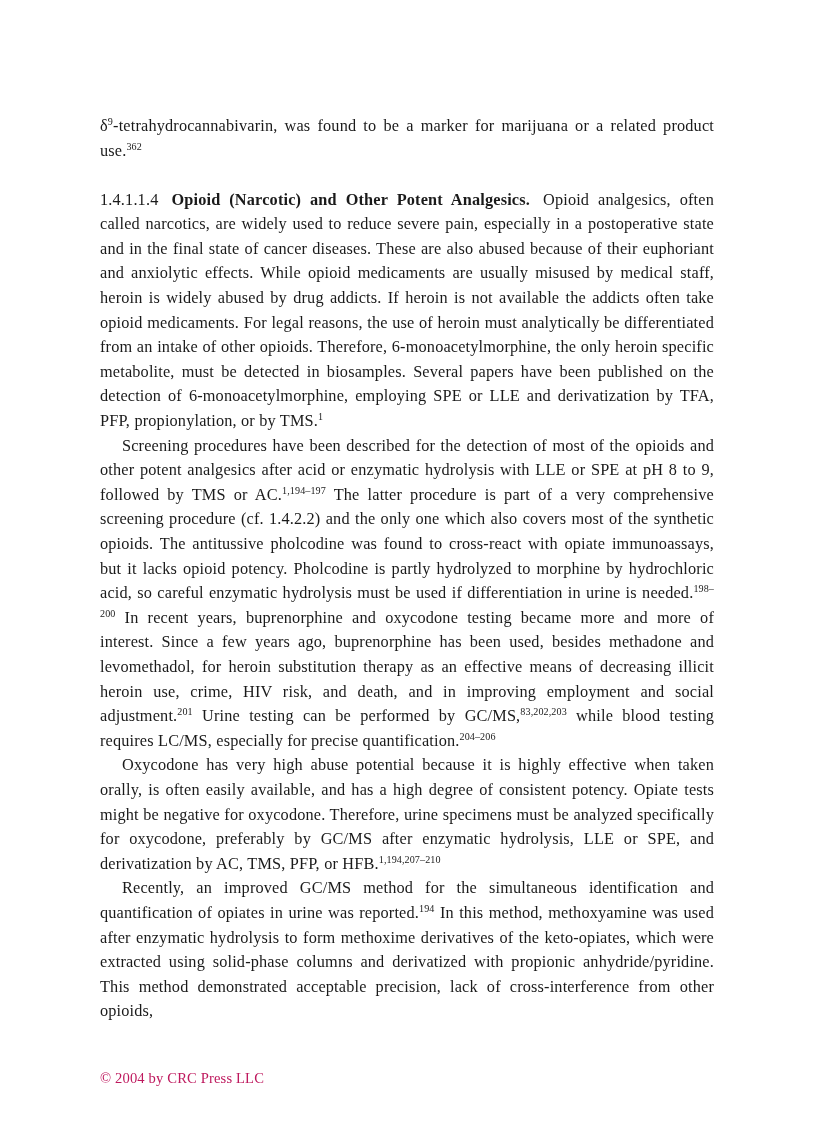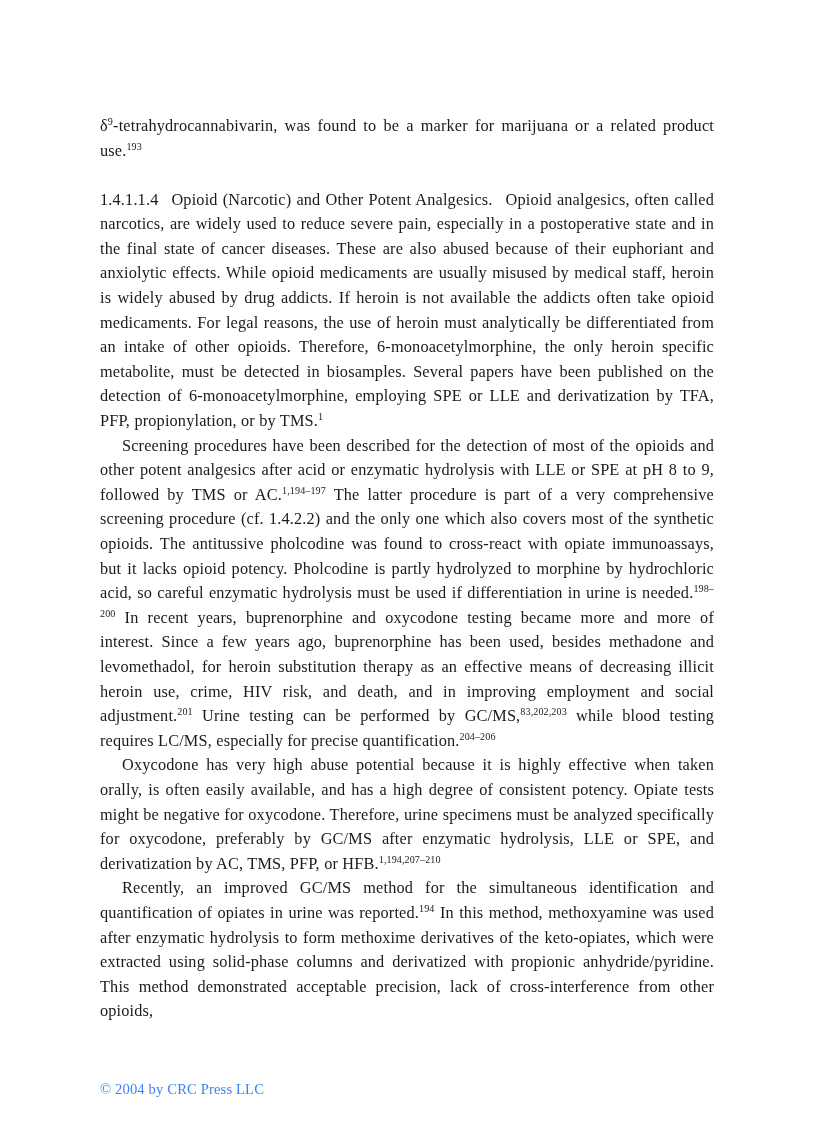--- a/index.html
+++ b/index.html
@@ -37,21 +37,21 @@
     letter-spacing: 0.01em;
     word-spacing: 0.004em;
   }
   p.indent {
     text-indent: 22px;
   }
   p.gap-before {
     margin-top: 24.5px;
   }
   .section-head {
-    font-weight: normal;
+    font-weight: bold;
   }
   .head-num {
     font-weight: normal;
   }
   .head-sep {
     display: inline-block;
     width: 13px;
   }
   .head-tail {
     display: inline-block;
@@ -62,38 +62,37 @@
     vertical-align: super;
     line-height: 0;
     letter-spacing: 0.01em;
   }
   .footer {
     position: absolute;
     left: 100px;
     top: 1069px;
     font-size: 14.6px;
     line-height: 18px;
-    color: #3b82f6;
+    color: #be185d;
     letter-spacing: 0.01em;
-    margin-top: 11px;
   }
   .delta-sup {
     font-size: 0.62em;
     vertical-align: super;
     line-height: 0;
   }
 </style>
 </head>
 <body>
 
 <div class="page">
 
   <div class="text-column">
 
-    <p class="body-para"><span>δ</span><span class="delta-sup">9</span><span>-tetrahydrocannabivarin, was found to be a marker for marijuana or a related product use.</span><sup>193</sup></p>
+    <p class="body-para"><span>δ</span><span class="delta-sup">9</span><span>-tetrahydrocannabivarin, was found to be a marker for marijuana or a related product use.</span><sup>362</sup></p>
 
     <p class="body-para gap-before"><span class="head-num">1.4.1.1.4</span><span class="head-sep"></span><span class="section-head">Opioid (Narcotic) and Other Potent Analgesics.</span><span class="head-tail"></span><span>Opioid analgesics, often called narcotics, are widely used to reduce severe pain, especially in a postoperative state and in the final state of cancer diseases. These are also abused because of their euphoriant and anxiolytic effects. While opioid medicaments are usually misused by medical staff, heroin is widely abused by drug addicts. If heroin is not available the addicts often take opioid medicaments. For legal reasons, the use of heroin must analytically be differentiated from an intake of other opioids. Therefore, 6-monoacetylmorphine, the only heroin specific metabolite, must be detected in biosamples. Several papers have been published on the detection of 6-monoacetylmorphine, employing SPE or LLE and derivatization by TFA, PFP, propionylation, or by TMS.</span><sup>1</sup></p>
 
     <p class="body-para indent"><span>Screening procedures have been described for the detection of most of the opioids and other potent analgesics after acid or enzymatic hydrolysis with LLE or SPE at pH 8 to 9, followed by TMS or AC.</span><sup>1,194–197</sup><span> The latter procedure is part of a very comprehensive screening procedure (cf. 1.4.2.2) and the only one which also covers most of the synthetic opioids. The antitussive pholcodine was found to cross-react with opiate immunoassays, but it lacks opioid potency. Pholcodine is partly hydrolyzed to morphine by hydrochloric acid, so careful enzymatic hydrolysis must be used if differentiation in urine is needed.</span><sup>198–200</sup><span> In recent years, buprenorphine and oxycodone testing became more and more of interest. Since a few years ago, buprenorphine has been used, besides methadone and levomethadol, for heroin substitution therapy as an effective means of decreasing illicit heroin use, crime, HIV risk, and death, and in improving employment and social adjustment.</span><sup>201</sup><span> Urine testing can be performed by GC/MS,</span><sup>83,202,203</sup><span> while blood testing requires LC/MS, especially for precise quantification.</span><sup>204–206</sup></p>
 
     <p class="body-para indent"><span>Oxycodone has very high abuse potential because it is highly effective when taken orally, is often easily available, and has a high degree of consistent potency. Opiate tests might be negative for oxycodone. Therefore, urine specimens must be analyzed specifically for oxycodone, preferably by GC/MS after enzymatic hydrolysis, LLE or SPE, and derivatization by AC, TMS, PFP, or HFB.</span><sup>1,194,207–210</sup></p>
 
     <p class="body-para indent"><span>Recently, an improved GC/MS method for the simultaneous identification and quantification of opiates in urine was reported.</span><sup>194</sup><span> In this method, methoxyamine was used after enzymatic hydrolysis to form methoxime derivatives of the keto-opiates, which were extracted using solid-phase columns and derivatized with propionic anhydride/pyridine. This method demonstrated acceptable precision, lack of cross-interference from other opioids,</span></p>
 
   </div>

